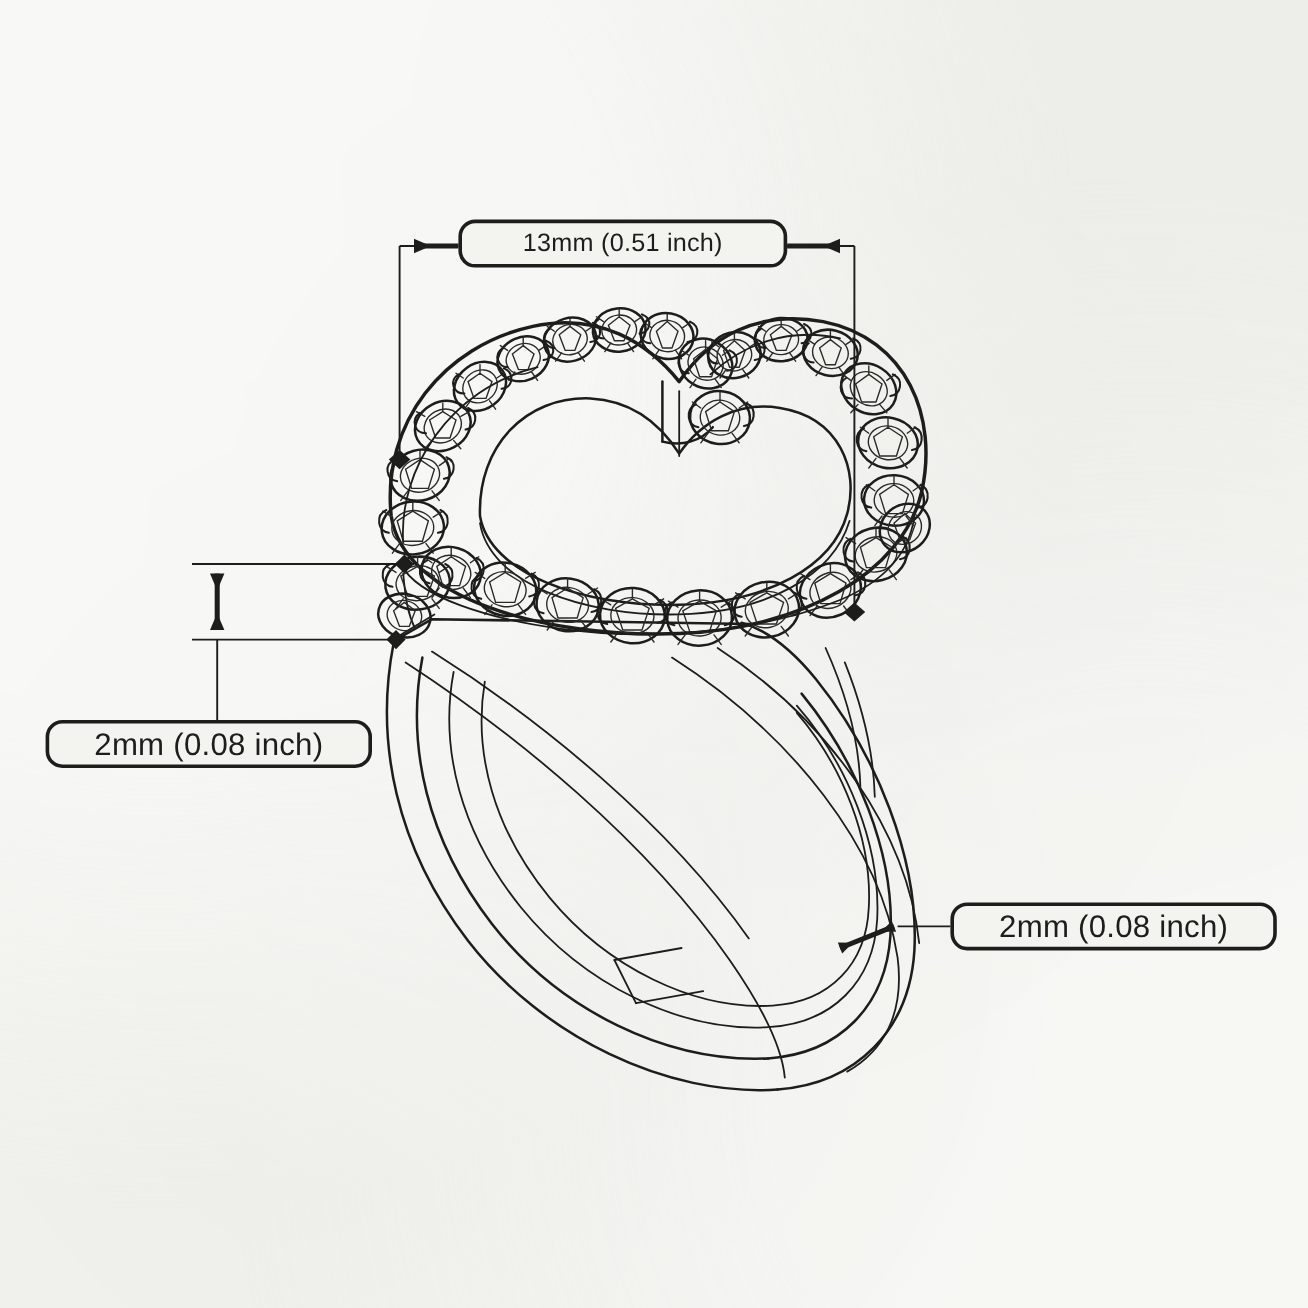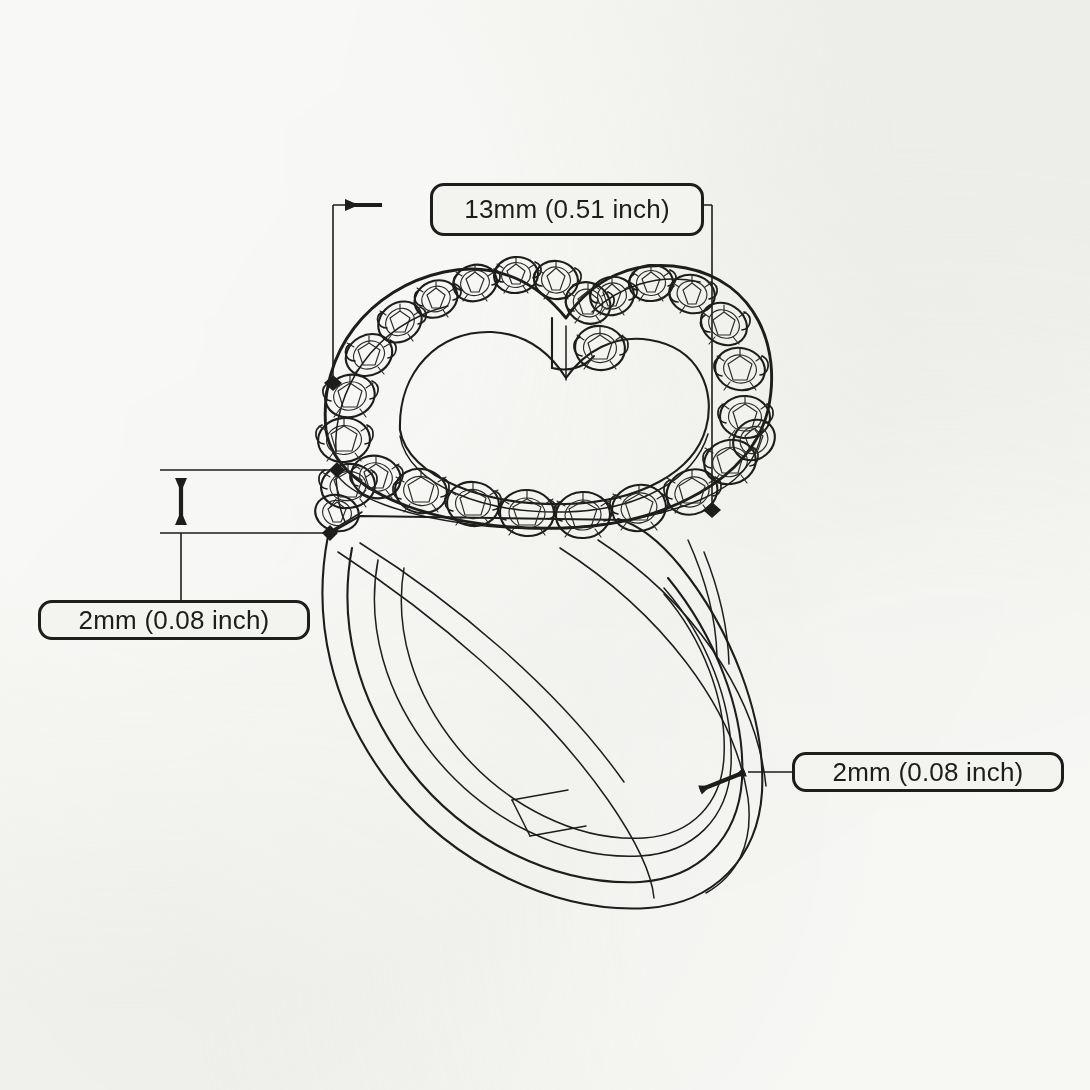--- a/index.html
+++ b/index.html
@@ -377,21 +377,21 @@
 
       <line class="dimln" x1="792" y1="772" x2="748" y2="772"></line>
 
       <line class="dimhv" x1="745" y1="772" x2="700" y2="790" marker-start="url(#arrS)" marker-end="url(#arrS)"></line>
     </g>
 
     <line class="dimln" x1="333" y1="205" x2="382" y2="205"></line>
     <line class="dimln" x1="656" y1="205" x2="712" y2="205"></line>
   </svg>
 
-  <div class="dim-label" style="left:382px; top:183px; width:274px; height:53px; font-size:26px;margin-left:48px;">
+  <div class="dim-label" style="left:382px; top:183px; width:274px; height:40px; font-size:21px;">
     <span>13mm (0.51 inch)</span>
   </div>
 
   <div class="dim-label" style="left:38px; top:600px; width:272px; height:40px; font-size:26px;">
     <span>2mm (0.08 inch)</span>
   </div>
 
   <div class="dim-label" style="left:792px; top:752px; width:272px; height:40px; font-size:26px;">
     <span>2mm (0.08 inch)</span>
   </div>

